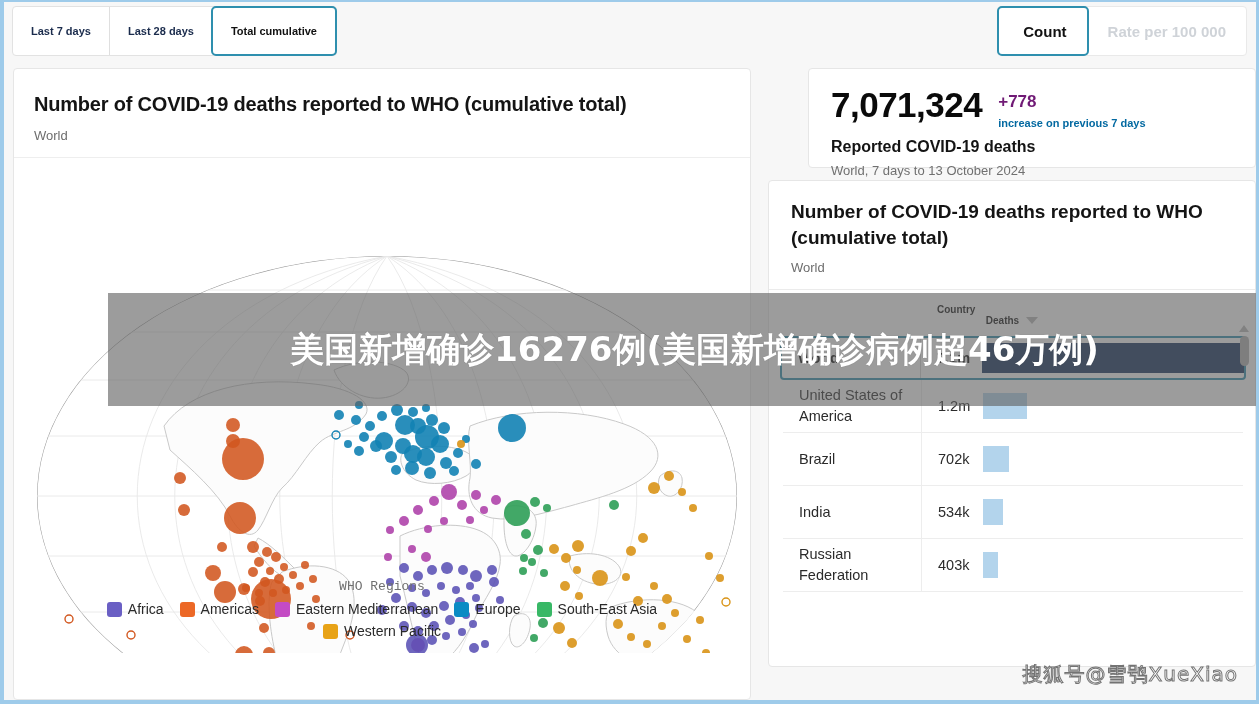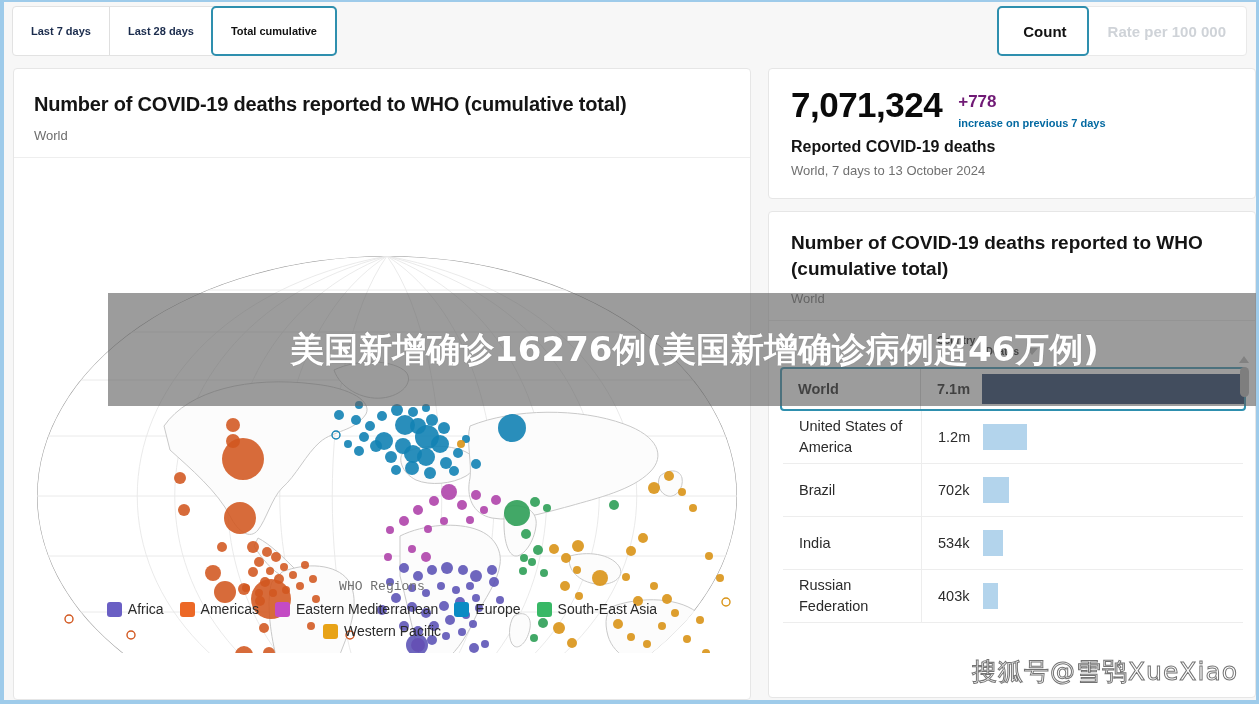--- a/index.html
+++ b/index.html
@@ -119,21 +119,22 @@
   
   .right-col {
     position: absolute; left: 764px; top: 66px;
     width: 488px; height: 632px;
   }
   .stat-card {
     background: #ffffff;
     border: 1px solid #e6e6e6;
     border-radius: 4px;
     padding: 18px 22px 20px 22px;
-    height: 131px;
+    height: 100px;
+    margin-left: 40px;
   }
   .stat-line { display: flex; align-items: flex-start; gap: 16px; }
   .stat-big {
     font-size: 35px; font-weight: bold; color: #0a0a0a;
     line-height: 1.05; letter-spacing: -0.5px;
   }
   .stat-delta-wrap { padding-top: 6px; }
   .stat-delta { font-size: 17px; font-weight: bold; color: #701a75; line-height: 1.1; }
   .stat-delta-sub { font-size: 11px; font-weight: bold; color: #0369a1; margin-top: 5px; }
   .stat-label { font-size: 16px; font-weight: bold; color: #141414; margin-top: 9px; }
@@ -235,21 +236,21 @@
     text-align: center;
     line-height: 1.12;
     letter-spacing: 0px;
     max-width: 1010px;
     text-shadow: 0 0 1px rgba(0,0,0,0.25);
   }
   .wm-corner {
     position: absolute;
     right: 18px; bottom: 12px;
     font-family: "DejaVu Sans", sans-serif;
-    font-size: 25px;
+    font-size: 20px;
     color: rgba(255,255,255,0.92);
     -webkit-text-stroke: 1px rgba(90,90,90,0.85);
     letter-spacing: 1px;
     z-index: 45;
     pointer-events: none;
     white-space: nowrap;
   }
 </style>
 </head>
 <body>

